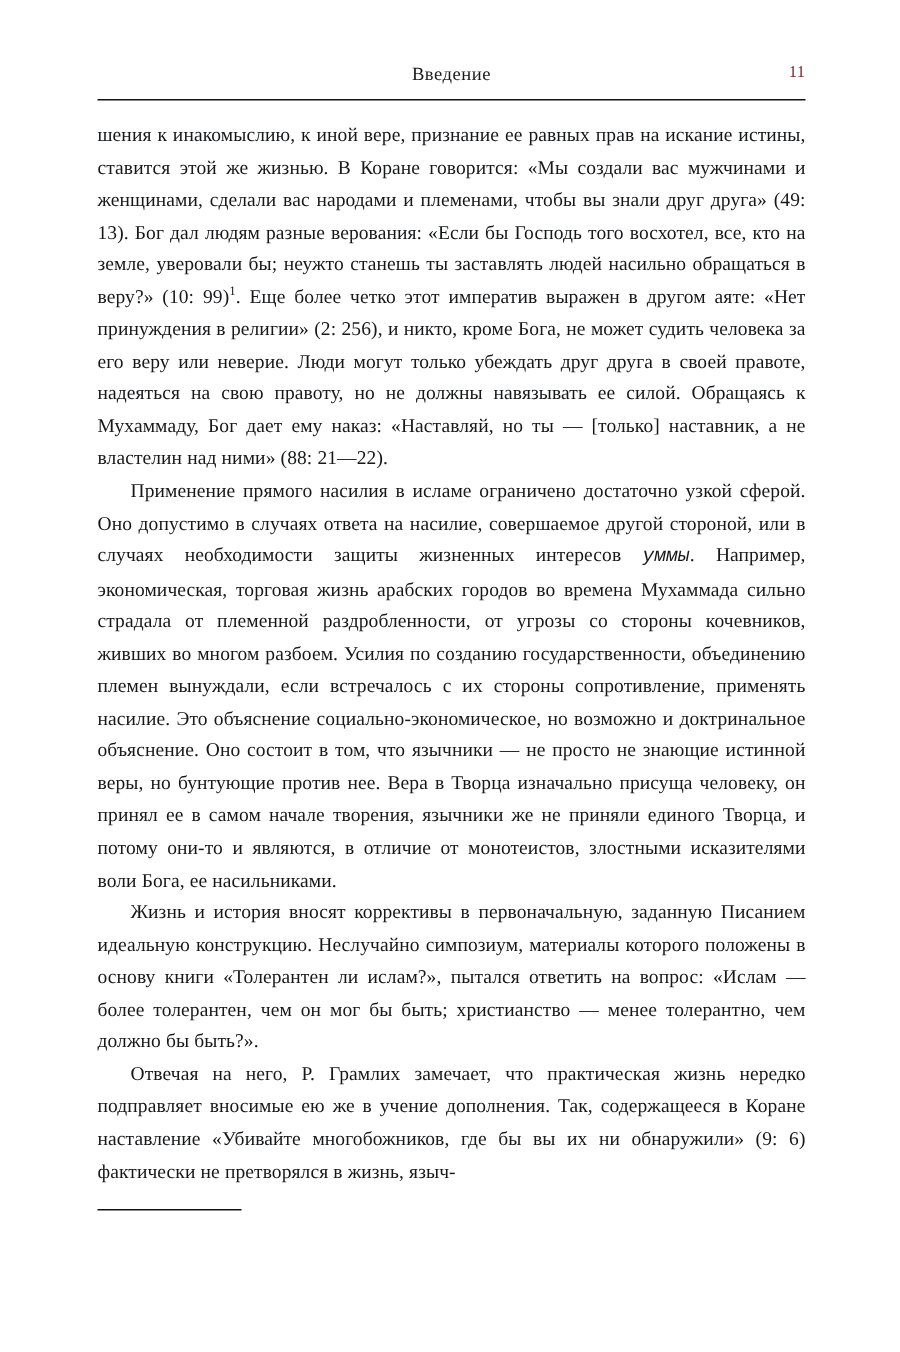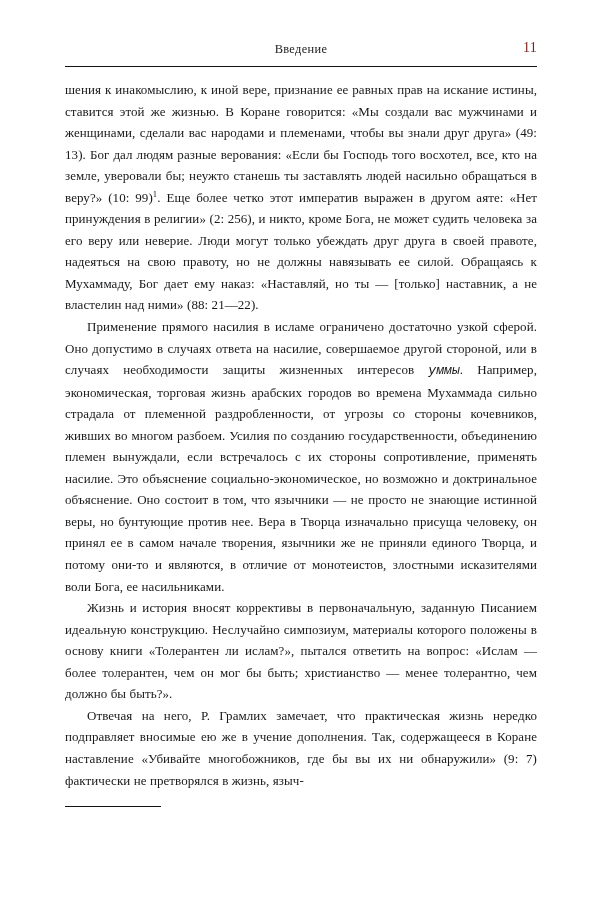--- a/index.html
+++ b/index.html
@@ -43,21 +43,21 @@
     text-align: center;
     font-size: 12.4px;
     letter-spacing: 0.35px;
     color: #1a1b1d;
     line-height: 18px;
   }
   .running-head-pageno {
     position: absolute;
     right: 0;
     top: -1px;
-    font-size: 14px;
+    font-size: 11px;
     color: #7f1d1d;
     line-height: 18px;
     letter-spacing: 0.3px;
   }
   .header-rule {
     position: absolute;
     left: 65px;
     top: 66px;
     width: 472px;
     height: 1.4px;
@@ -134,18 +134,18 @@
   <div class="running-head">
     <div class="running-head-title">Введение</div>
     <div class="running-head-pageno">11</div>
   </div>
   <div class="header-rule"></div>
 
   <div class="body-col">
     <p class="para no-indent">шения к инакомыслию, к иной вере, признание ее равных прав на искание истины, ставится этой же жизнью. В Коране говорится: «Мы создали вас мужчинами и женщинами, сделали вас народами и племенами, чтобы вы знали друг друга» (49: 13). Бог дал людям разные верования: «Если бы Господь того восхотел, все, кто на земле, уверовали бы; неужто станешь ты заставлять людей насильно обращаться в веру?» (10: 99)<sup class="fn-ref">1</sup>. Еще более четко этот императив выражен в другом аяте: «Нет принуждения в религии» (2: 256), и никто, кроме Бога, не может судить человека за его веру или неверие. Люди могут только убеждать друг друга в своей правоте, надеяться на свою правоту, но не должны навязывать ее силой. Обращаясь к Мухаммаду, Бог дает ему наказ: «Наставляй, но ты — [только] наставник, а не властелин над ними» (88: 21—22).</p>
     <p class="para">Применение прямого насилия в исламе ограничено достаточно узкой сферой. Оно допустимо в случаях ответа на насилие, совершаемое другой стороной, или в случаях необходимости защиты жизненных интересов <i>уммы</i>. Например, экономическая, торговая жизнь арабских городов во времена Мухаммада сильно страдала от племенной раздробленности, от угрозы со стороны кочевников, живших во многом разбоем. Усилия по созданию государственности, объединению племен вынуждали, если встречалось с их стороны сопротивление, применять насилие. Это объяснение социально-экономическое, но возможно и доктринальное объяснение. Оно состоит в том, что язычники — не просто не знающие истинной веры, но бунтующие против нее. Вера в Творца изначально присуща человеку, он принял ее в самом начале творения, язычники же не приняли единого Творца, и потому они-то и являются, в отличие от монотеистов, злостными исказителями воли Бога, ее насильниками.</p>
     <p class="para">Жизнь и история вносят коррективы в первоначальную, заданную Писанием идеальную конструкцию. Неслучайно симпозиум, материалы которого положены в основу книги «Толерантен ли ислам?», пытался ответить на вопрос: «Ислам — более толерантен, чем он мог бы быть; христианство — менее толерантно, чем должно бы быть?».</p>
-    <p class="para">Отвечая на него, Р. Грамлих замечает, что практическая жизнь нередко подправляет вносимые ею же в учение дополнения. Так, содержащееся в Коране наставление «Убивайте многобожников, где бы вы их ни обнаружили» (9: 7) фактически не претворялся в жизнь, языч-</p>
+    <p class="para">Отвечая на него, Р. Грамлих замечает, что практическая жизнь нередко подправляет вносимые ею же в учение дополнения. Так, содержащееся в Коране наставление «Убивайте многобожников, где бы вы их ни обнаружили» (9: 6) фактически не претворялся в жизнь, языч-</p>
   </div>
 
   <div class="footnote-rule"></div>
 
 </div>
 
 </body></html>

